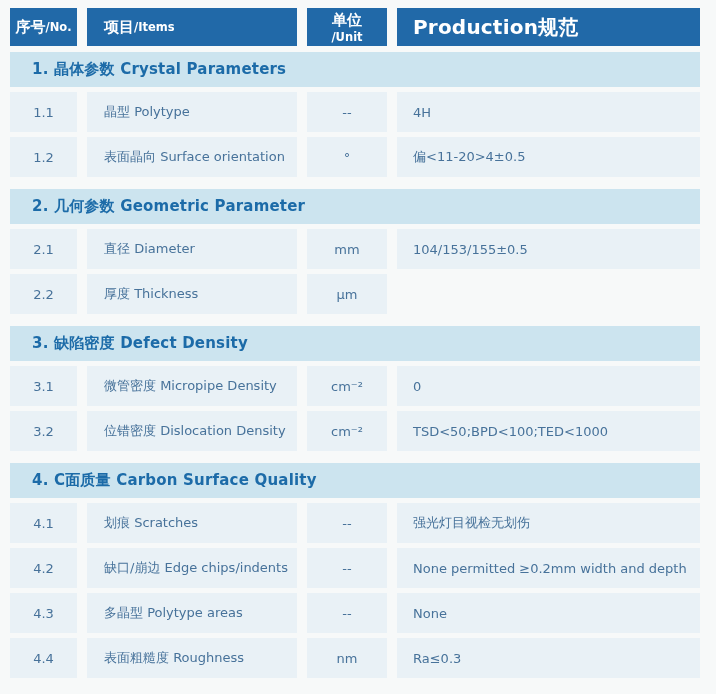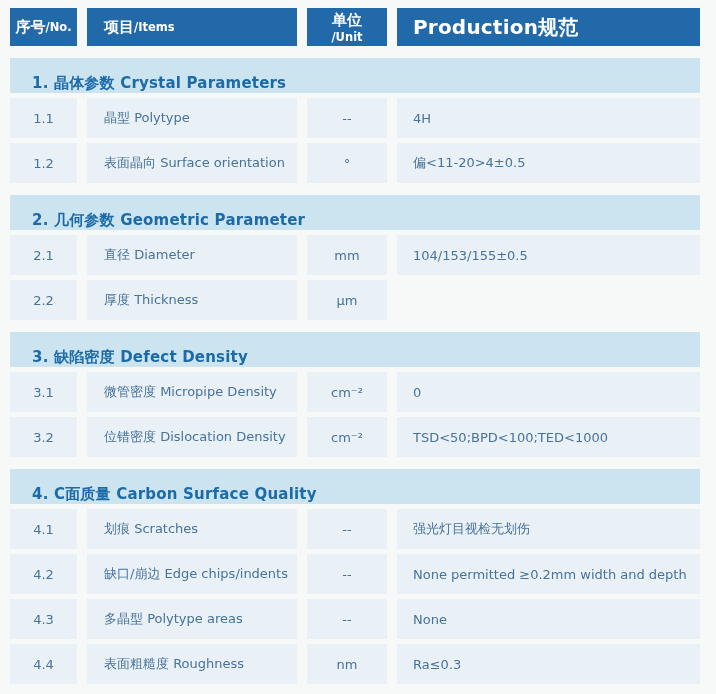--- a/index.html
+++ b/index.html
@@ -32,41 +32,41 @@
   .cell{
     display:flex;
     align-items:center;
     box-sizing:border-box;
   }
   .c1{width:67px;justify-content:center;text-align:center;}
   .c2{width:210px;padding-left:17px;}
   .c3{width:80px;justify-content:center;text-align:center;flex-direction:column;}
   .c4{flex:1;padding-left:16px;}
   
-  .hdr{height:38px;margin-bottom:12px;}
+  .hdr{height:38px;margin-bottom:6px;}
   .hdr .cell{
     background:var(--header-bg);
     color:var(--header-text);
     font-weight:700;
   }
   .hdr .c1{padding-left:0;}
   .hcn{font-size:15px;}
   .hen{font-size:11.5px;}
   .hbig{font-size:20px;letter-spacing:.2px;}
   
   .band{
     height:35px;
     margin:12px 0 5px 0;
     background:var(--section-bg);
     color:var(--title-text);
     font-size:15px;
     font-weight:700;
     letter-spacing:.2px;
     display:flex;
-    align-items:flex-end;
+    align-items:center;
     padding-left:22px;
     box-sizing:border-box;
   }
   .band-first{margin-top:6px;}
   
   .row{height:40px;margin-bottom:5px;}
   .row .cell{
     background:var(--row-bg);
     color:var(--row-text);
     font-size:13px;

